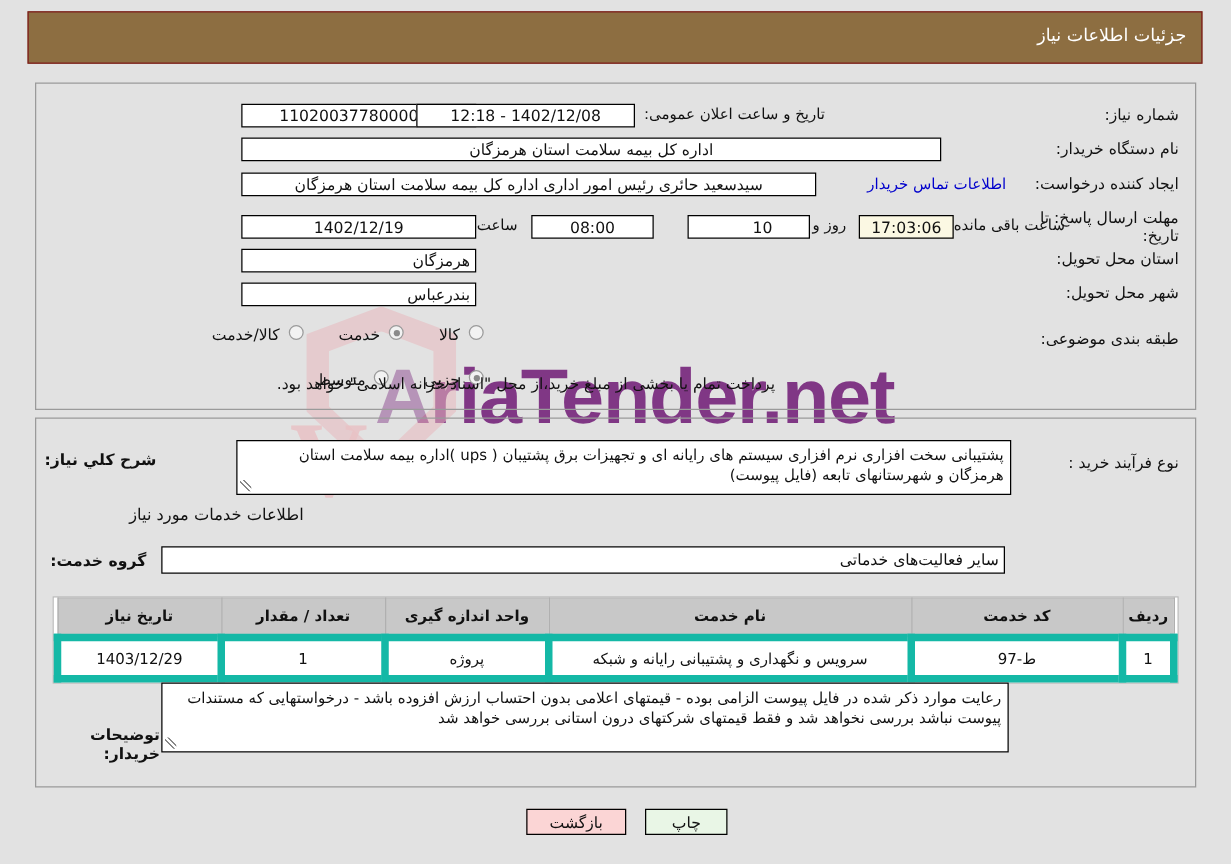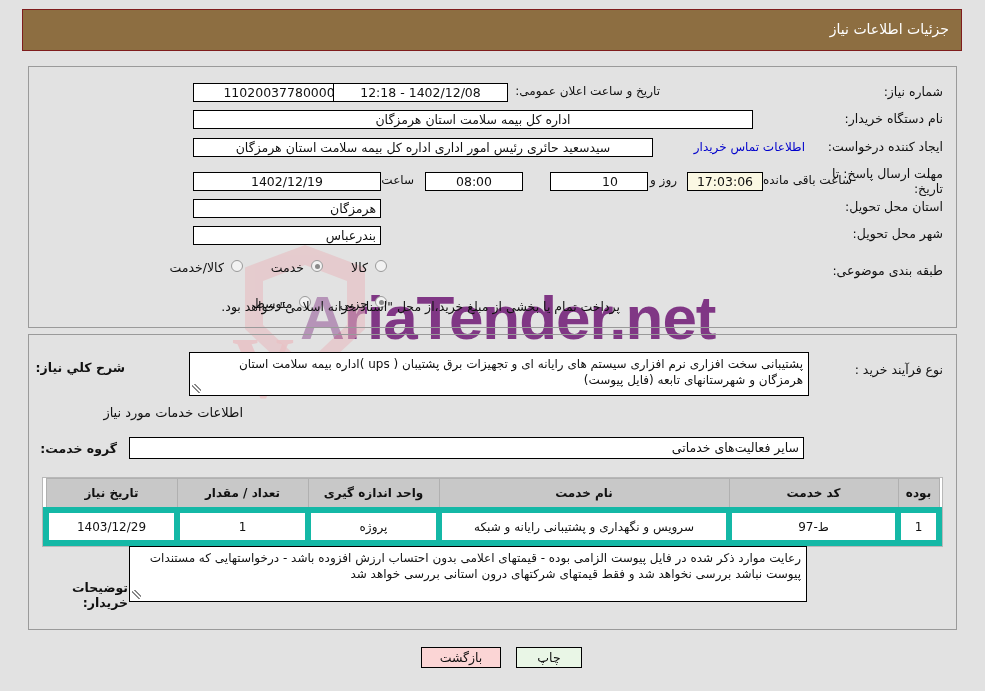--- a/index.html
+++ b/index.html
@@ -362,21 +362,21 @@
 
   <div class="section-title" style="right:742px;top:405px;">اطلاعات خدمات مورد نیاز</div>
 
   <div class="lbl-col bold-lbl" style="top:441px;right:868px;width:80px;">گروه خدمت:</div>
   <div class="fld rt" style="position:absolute;z-index:3;right:181px;top:437px;width:675px;height:22px;line-height:20px;border-width:1px;">سایر فعالیت‌های خدماتی</div>
 
   <div class="tbl-wrap">
     <table class="grid">
       <thead>
         <tr>
-          <th style="width:32px;">بوده</th>
+          <th style="width:32px;">ردیف</th>
           <th style="width:160px;">کد خدمت</th>
           <th>نام خدمت</th>
           <th style="width:122px;">واحد اندازه گیری</th>
           <th style="width:122px;">تعداد / مقدار</th>
           <th style="width:122px;">تاریخ نیاز</th>
         </tr>
       </thead>
       <tbody>
         <tr>
           <td>1</td>

